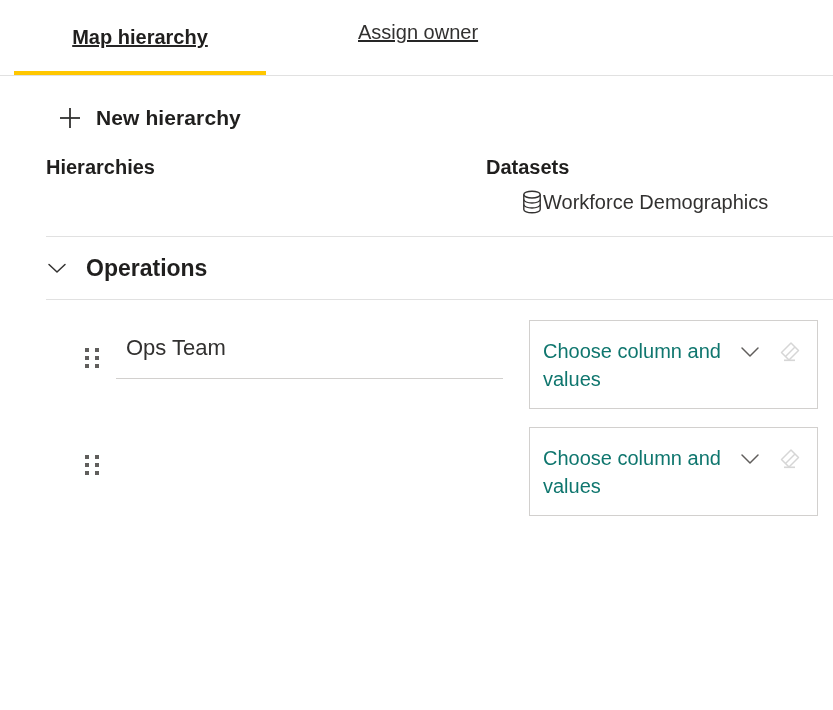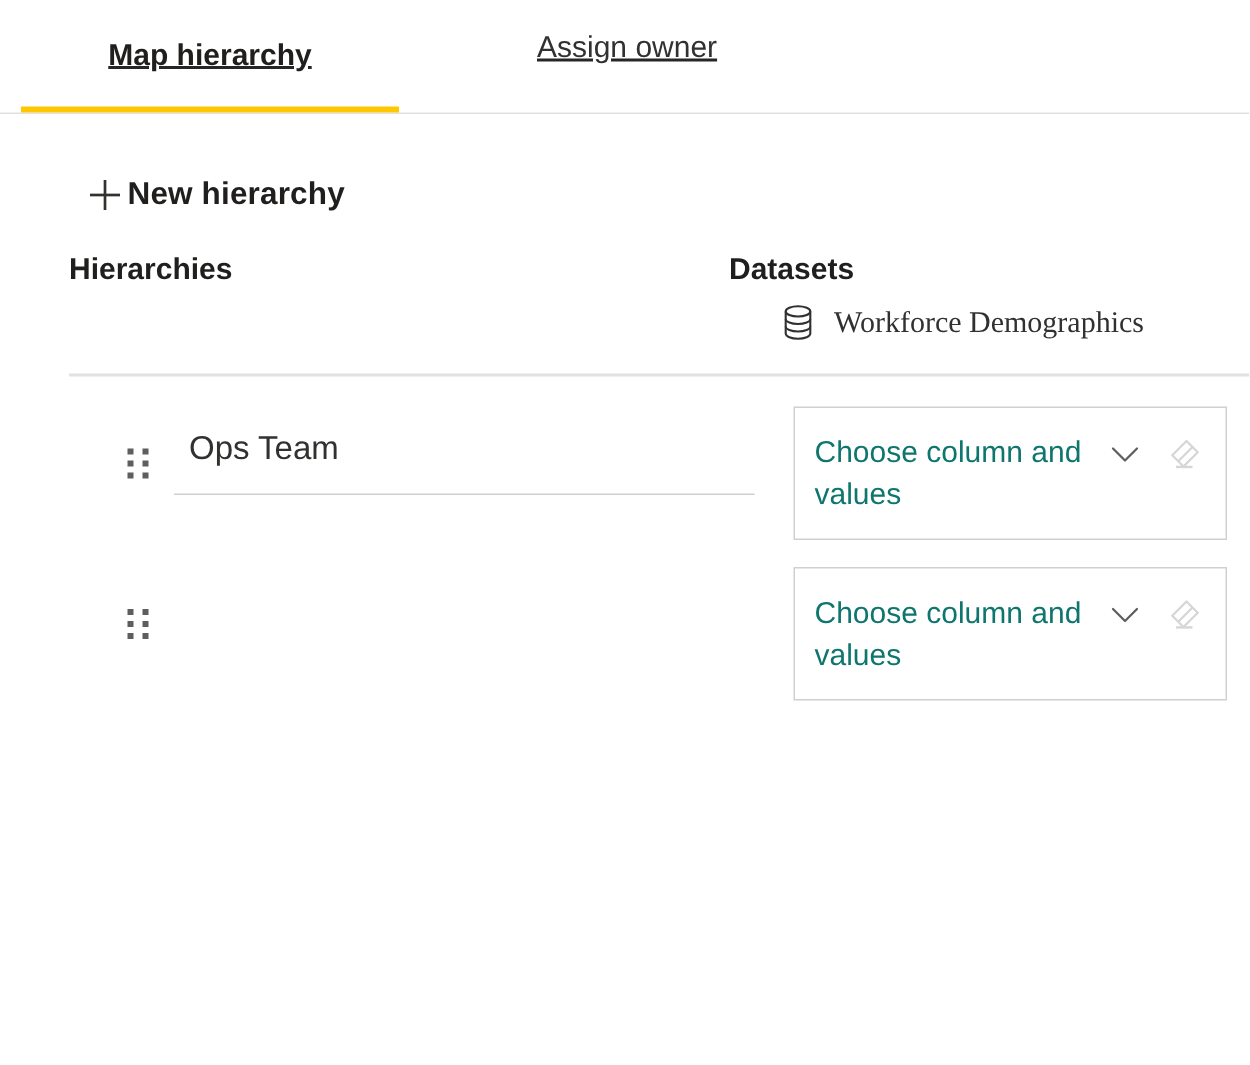--- a/index.html
+++ b/index.html
@@ -58,22 +58,22 @@
   }
   .tab-unselected {
     margin-left: 60px;
     font-weight: normal;
   }
 
   
   .new-hier {
     display: inline-flex;
     align-items: center;
-    gap: 3px;
-    margin: 42px 0 0 58px;
+    gap: 14px;
+    margin: 30px 0 0 58px;
     cursor: pointer;
     user-select: none;
   }
   .plus-icon {
     width: 24px;
     height: 24px;
     flex: 0 0 auto;
     display: block;
   }
   .new-hier-label {
@@ -103,23 +103,22 @@
   .dataset-row {
     position: relative;
     height: 46px;
   }
   .dataset-item {
     position: absolute;
     left: 521px;
     top: 0;
     display: flex;
     align-items: center;
-    gap: 13px;
-    cursor: pointer;
-    font-family: Liberation Serif, serif;
+    gap: 0;
+    cursor: pointer;
   }
   .db-icon { width: 22px; height: 24px; display: block; flex: 0 0 auto; }
   .dataset-name {
     font-size: 20px;
     color: #323130;
   }
 
   
   .section-divider {
     height: 1px;
@@ -254,20 +253,26 @@
       <path d="M2.8 14.6 C2.8 16.5 6.5 18 11 18 C15.5 18 19.2 16.5 19.2 14.6" fill="none" stroke="#323130" stroke-width="1.3"></path>
     </svg>
     <span class="dataset-name">Workforce Demographics</span>
   </div>
 </div>
 
 
 <div>
   <div class="section-divider"></div>
 
+  <div class="section-header">
+    <svg class="chev-down" viewBox="0 0 22 22">
+      <polyline points="3,7.5 11,15 19,7.5" fill="none" stroke="#323130" stroke-width="1.5" stroke-linecap="round" stroke-linejoin="round"></polyline>
+    </svg>
+    <span class="section-title">Operations</span>
+  </div>
 
   <div class="section-divider"></div>
 
   <div class="levels">
 
     <div class="level-row">
       <svg class="drag-handle" viewBox="0 0 16 22">
         <rect x="1" y="1" width="4" height="4" fill="#605e5c"></rect>
         <rect x="11" y="1" width="4" height="4" fill="#605e5c"></rect>
         <rect x="1" y="9" width="4" height="4" fill="#605e5c"></rect>

